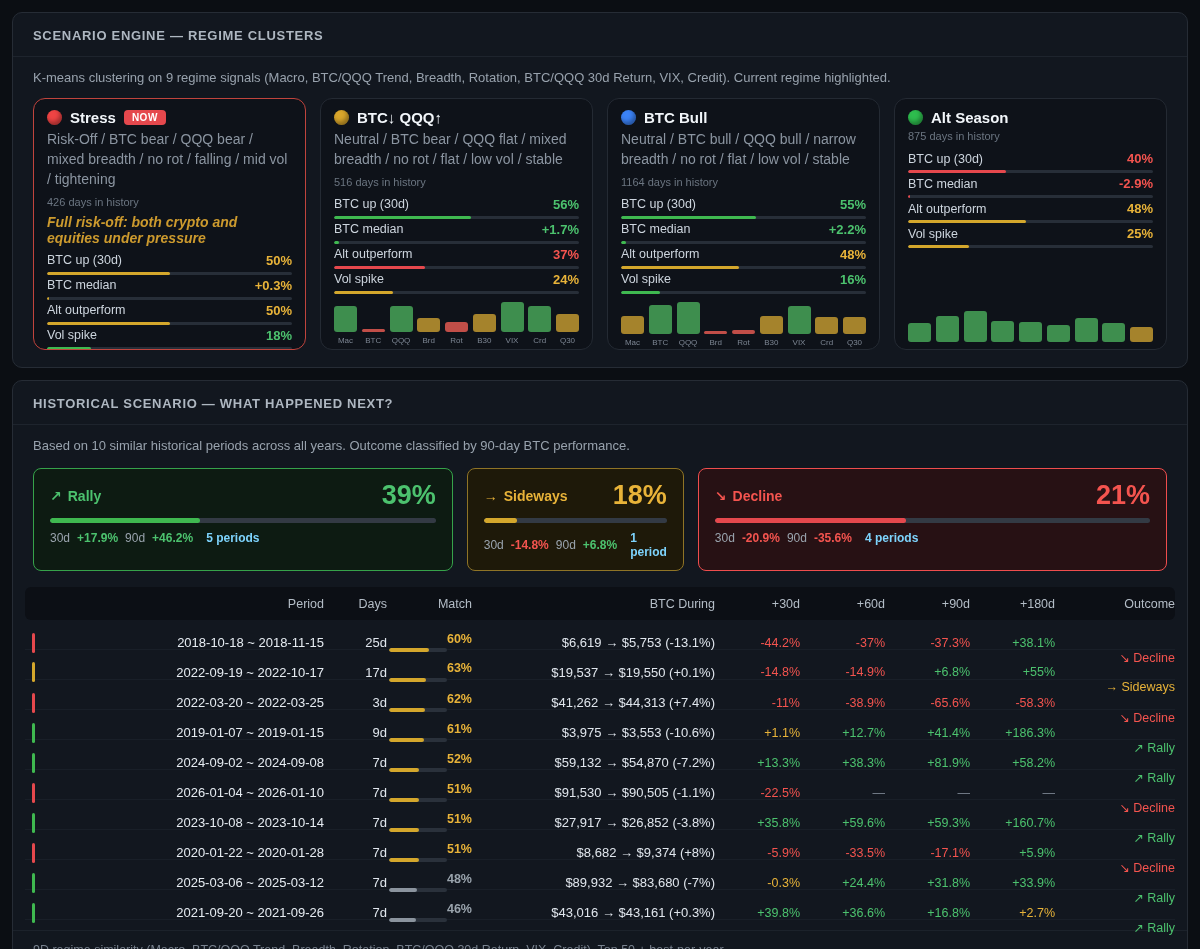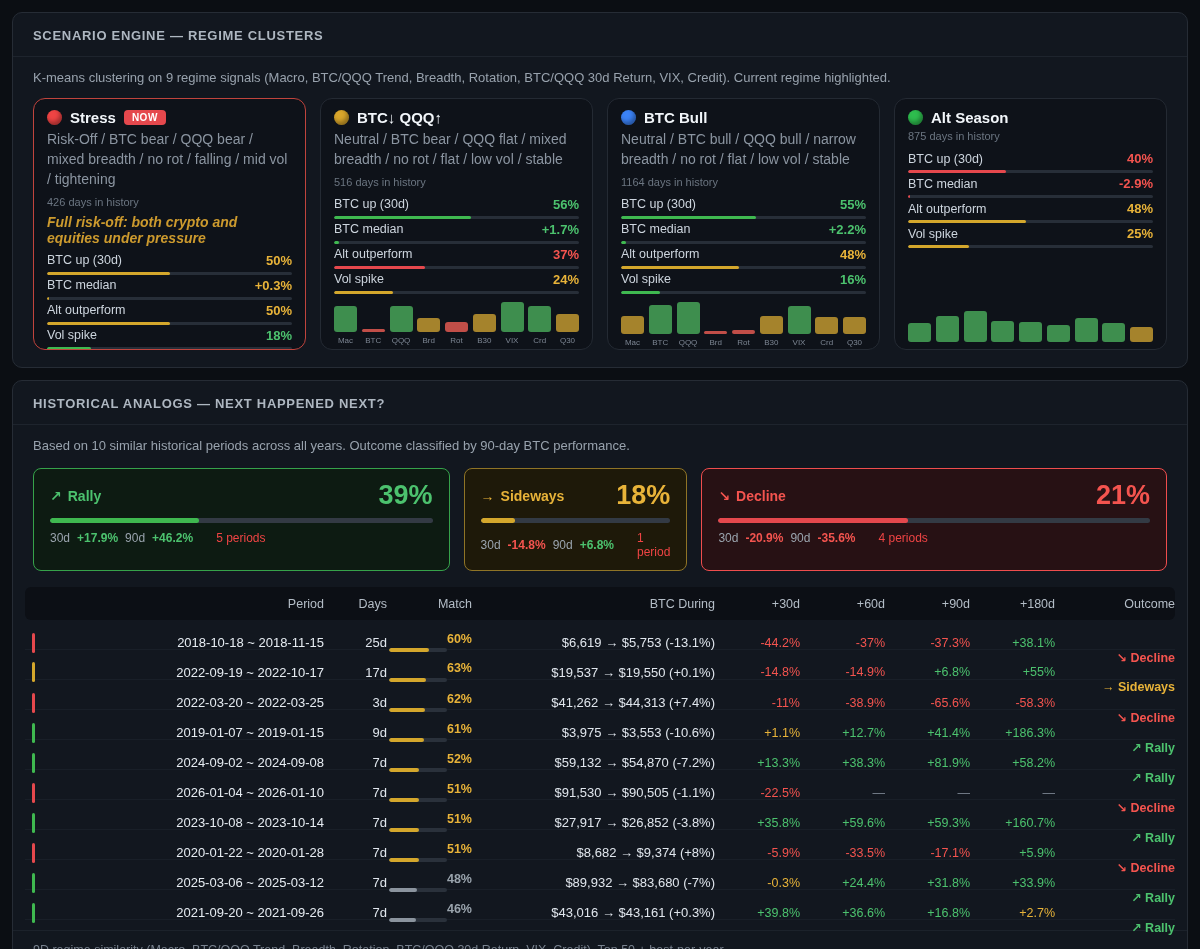--- a/index.html
+++ b/index.html
@@ -41,39 +41,39 @@
   .oc-1 { flex:18 1 0; background:#1e1909; border-color:#8f7426; }
   .oc-2 { flex:44 1 0; background:#271114; border-color:#ef4d4d; }
   .oc-top { display:flex; justify-content:space-between; align-items:center; }
   .oc-label { font-size:14px; font-weight:bold; display:flex; gap:6px; align-items:center; }
   .oc-pct { font-size:27px; font-weight:bold; line-height:1; }
   .oc-track { height:5px; background:#333a44; border-radius:3px; margin:9px 0 8px; overflow:hidden; }
   .oc-fill { height:100%; border-radius:3px; }
   .oc-stats { display:flex; align-items:center; gap:7px; font-size:12px; }
   .oc-stats .lab { color:#9aa4ae; }
   .oc-stats .val { font-weight:bold; }
-  .oc-stats .per { color:#ef4444; margin-left:16px; }
+  .oc-stats .per { color:#7dd3fc; margin-left:6px;font-weight:bold; }
 
   
   .table { margin:8px 12px 0;text-align:right; }
   .tgrid { display:grid; grid-template-columns:14px 285px 63px 85px 243px 85px 85px 85px 85px 1fr; align-items:center; }
   .thead { background:#0c0f15; border-radius:6px; height:33px; font-size:12.5px; color:#b4bdc7; }
   .thead .h-period { padding-left:12px; }
   .thead .h-outcome { padding-left:10px; }
   .trow { height:30px; border-bottom:1px solid #191f28; font-size:13px; }
   .accent { width:3px; height:20px; border-radius:2px; margin-left:7px; }
   .cell-period { padding-left:24px; color:#e6ecf2; }
   .cell-days { color:#e0e6ed; }
   .match-wrap { display:flex; flex-direction:column; justify-content:center; gap:3px; padding-left:2px; }
   .match-pct { font-size:12.5px; font-weight:bold; line-height:1; }
   .match-track { width:58px; height:4px; background:#2a313b; border-radius:2px; overflow:hidden; }
   .match-fill { height:100%; border-radius:2px; }
   .cell-during { color:#e0e6ed; }
   .cell-ret { font-weight:normal; font-size:12.5px; }
-  .cell-outcome { font-weight:bold; font-size:12.5px; padding-left:10px;margin-top:30px; }
+  .cell-outcome { font-weight:normal; font-size:12.5px; padding-left:10px;margin-top:30px; }
   .footnote { font-size:12.5px; color:#79828f; padding:12px 20px 14px; border-top:1px solid #1c222b; margin-top:10px; }
 
   
   .c-pos { color:#4cc26e; }
   .c-neg { color:#f4544f; }
   .c-neu { color:#e8b339; }
   .c-muted { color:#7d8692; }
   .c-gray { color:#9aa4ad; }
   .bg-pos { background:#3fb950; }
   .bg-neg { background:#e5484d; }
@@ -404,21 +404,21 @@
         <div class="mini-col">
             <div class="mini-bar bg-y" style="height: 15px;"></div>
           </div>
       </div>
     </div>
 
   </div>
 </div>
 
 <div class="panel">
-  <div class="panel-title">HISTORICAL ANALOGS — NEXT HAPPENED NEXT?</div>
+  <div class="panel-title">HISTORICAL SCENARIO — WHAT HAPPENED NEXT?</div>
   <div class="panel-sub">Based on 10 similar historical periods across all years. Outcome classified by 90-day BTC performance.</div>
 
   <div class="outcomes">
     <div class="outcome-card oc-0">
       <div class="oc-top">
         <span class="oc-label">
             <span class="c-pos">↗</span>
             <span class="c-pos">Rally</span>
           </span>
         <span class="oc-pct c-pos">39%</span>

